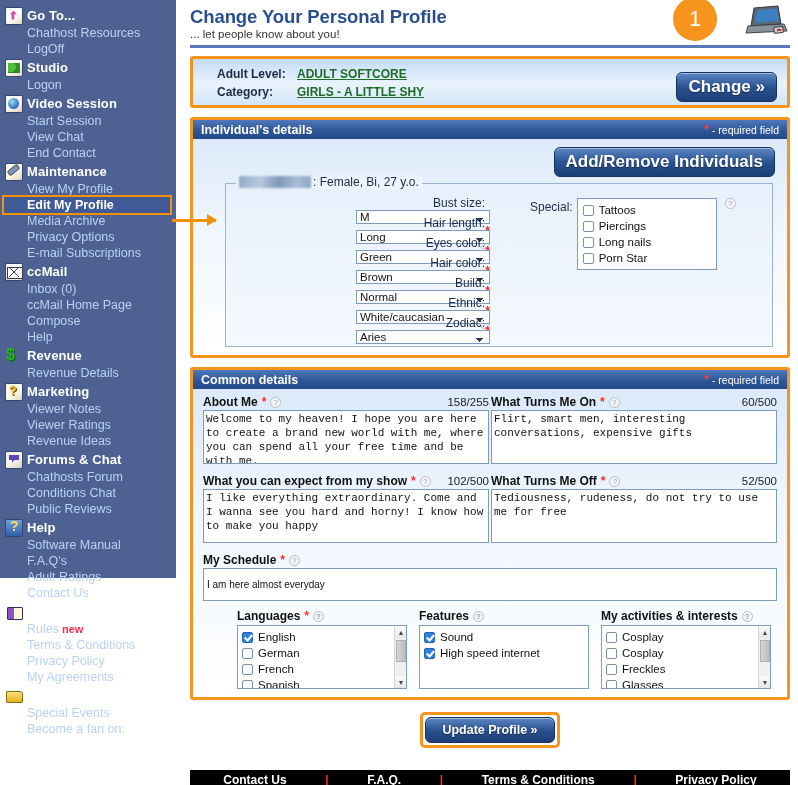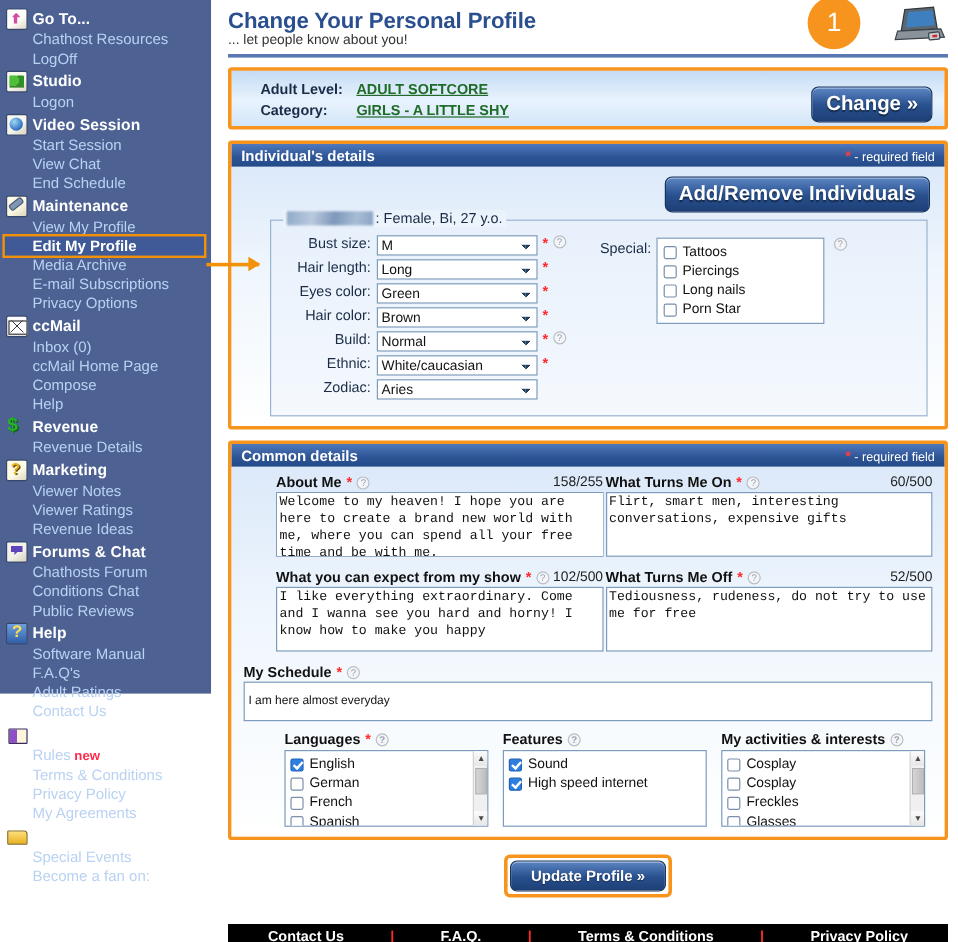--- a/index.html
+++ b/index.html
@@ -161,21 +161,21 @@
     background:linear-gradient(#e9f1fb,#eef5fc); padding:0 3px;
     font-size:12px; color:#1b2b46; display:flex; align-items:center; gap:2px;
   }
   .blur-name {
     display:inline-block; width:72px; height:12px;
     background:linear-gradient(100deg,#8fa9c9,#b9c9dd 30%,#7e98bb 55%,#a8bdd6 80%,#8aa4c4);
     filter:blur(1.1px); border-radius:1px; vertical-align:-2px;
   }
   .ind-cols { display:flex; gap:10px; }
   .col-left { width:256px; }
-  .frow { display:flex; align-items:flex-start; height:19px; margin-bottom:1px; }
+  .frow { display:flex; align-items:flex-end; height:19px; margin-bottom:1px;flex-direction:column; }
   .flab {
     width:80px; text-align:right; padding-right:5px;
     font-size:12px; color:#1b2b46;
   }
   .sel {
     width:134px; height:17px; font-size:11.5px;
     font-family:"Liberation Sans",sans-serif;
     border:1px solid #7d9bbd; background:#fff; color:#111;
     padding:0 14px 0 3px; border-radius:0;
     -webkit-appearance:none; appearance:none;
@@ -185,38 +185,38 @@
     cursor:pointer;
   }
   .star { color:#ff2a2a; font-weight:bold; font-size:12px; margin-left:4px; }
   .qm {
     display:inline-block; width:11px; height:11px; margin-left:4px;
     border-radius:50%; border:1px solid #b9bec6; color:#9aa1ab;
     font-size:8px; line-height:9px; text-align:center; cursor:pointer;
     background:#f3f5f8; vertical-align:1px;
   }
   .col-right { padding-top:2px; display:flex; align-items:flex-start; gap:4px; }
-  .sp-lab { font-size:12px; color:#1b2b46; padding-top:2px; }
+  .sp-lab { font-size:12px; color:#1b2b46; padding-top:2px;margin-left:30px; }
   .cklist {
     border:1px solid #7d9bbd; background:#fff; padding:3px 5px;
     width:140px;
   }
   .ckrow { display:flex; align-items:center; gap:5px; height:16px; font-size:11.5px; color:#111; }
   .cbx {
     width:11px; height:11px; border:1px solid #7a8fab; border-radius:2px;
     background:#fff; flex:0 0 11px; position:relative; cursor:pointer;
   }
   .cbx.on { background:#2f7fe0; border-color:#1f62b4; }
   .cbx.on:after {
     content:""; position:absolute; left:3px; top:0px; width:3px; height:6px;
     border:solid #fff; border-width:0 2px 2px 0; transform:rotate(42deg);
   }
 
   
-  .cd-cols { display:flex; gap:2px;margin-left:27px; }
+  .cd-cols { display:flex; gap:2px; }
   .cd-col { flex:1; min-width:0; }
   .cd-hd { display:flex; align-items:center; margin-bottom:1px; }
   .cd-t { font-weight:bold; font-size:12px; color:#111; }
   .cd-cnt { margin-left:auto; font-size:11.5px; color:#222; }
   textarea.ta {
     width:100%; height:54px; resize:none;
     font-family:"Liberation Mono",monospace; font-size:11px; line-height:14px;
     border:1px solid #7d9bbd; padding:1px 2px; color:#111; background:#fff;
   }
   input.txt {
@@ -284,32 +284,32 @@
       </div>
       <a class="nav-link"><span>Logon</span></a>
     </div>
     <div class="nav-group">
       <div class="nav-head">
         <span class="nav-icon ic-video"></span>
         <span class="ghead-label">Video Session</span>
       </div>
       <a class="nav-link"><span>Start Session</span></a>
       <a class="nav-link"><span>View Chat</span></a>
-      <a class="nav-link"><span>End Schedule</span></a>
+      <a class="nav-link"><span>End Contact</span></a>
     </div>
     <div class="nav-group">
       <div class="nav-head">
         <span class="nav-icon ic-maint"></span>
         <span class="ghead-label">Maintenance</span>
       </div>
       <a class="nav-link"><span>View My Profile</span></a>
       <a class="nav-link selected"><span>Edit My Profile</span></a>
       <a class="nav-link"><span>Media Archive</span></a>
+      <a class="nav-link"><span>Privacy Options</span></a>
       <a class="nav-link"><span>E-mail Subscriptions</span></a>
-      <a class="nav-link"><span>Privacy Options</span></a>
     </div>
     <div class="nav-group">
       <div class="nav-head">
         <span class="nav-icon ic-mail"></span>
         <span class="ghead-label">ccMail</span>
       </div>
       <a class="nav-link"><span>Inbox (0)</span></a>
       <a class="nav-link"><span>ccMail Home Page</span></a>
       <a class="nav-link"><span>Compose</span></a>
       <a class="nav-link"><span>Help</span></a>

